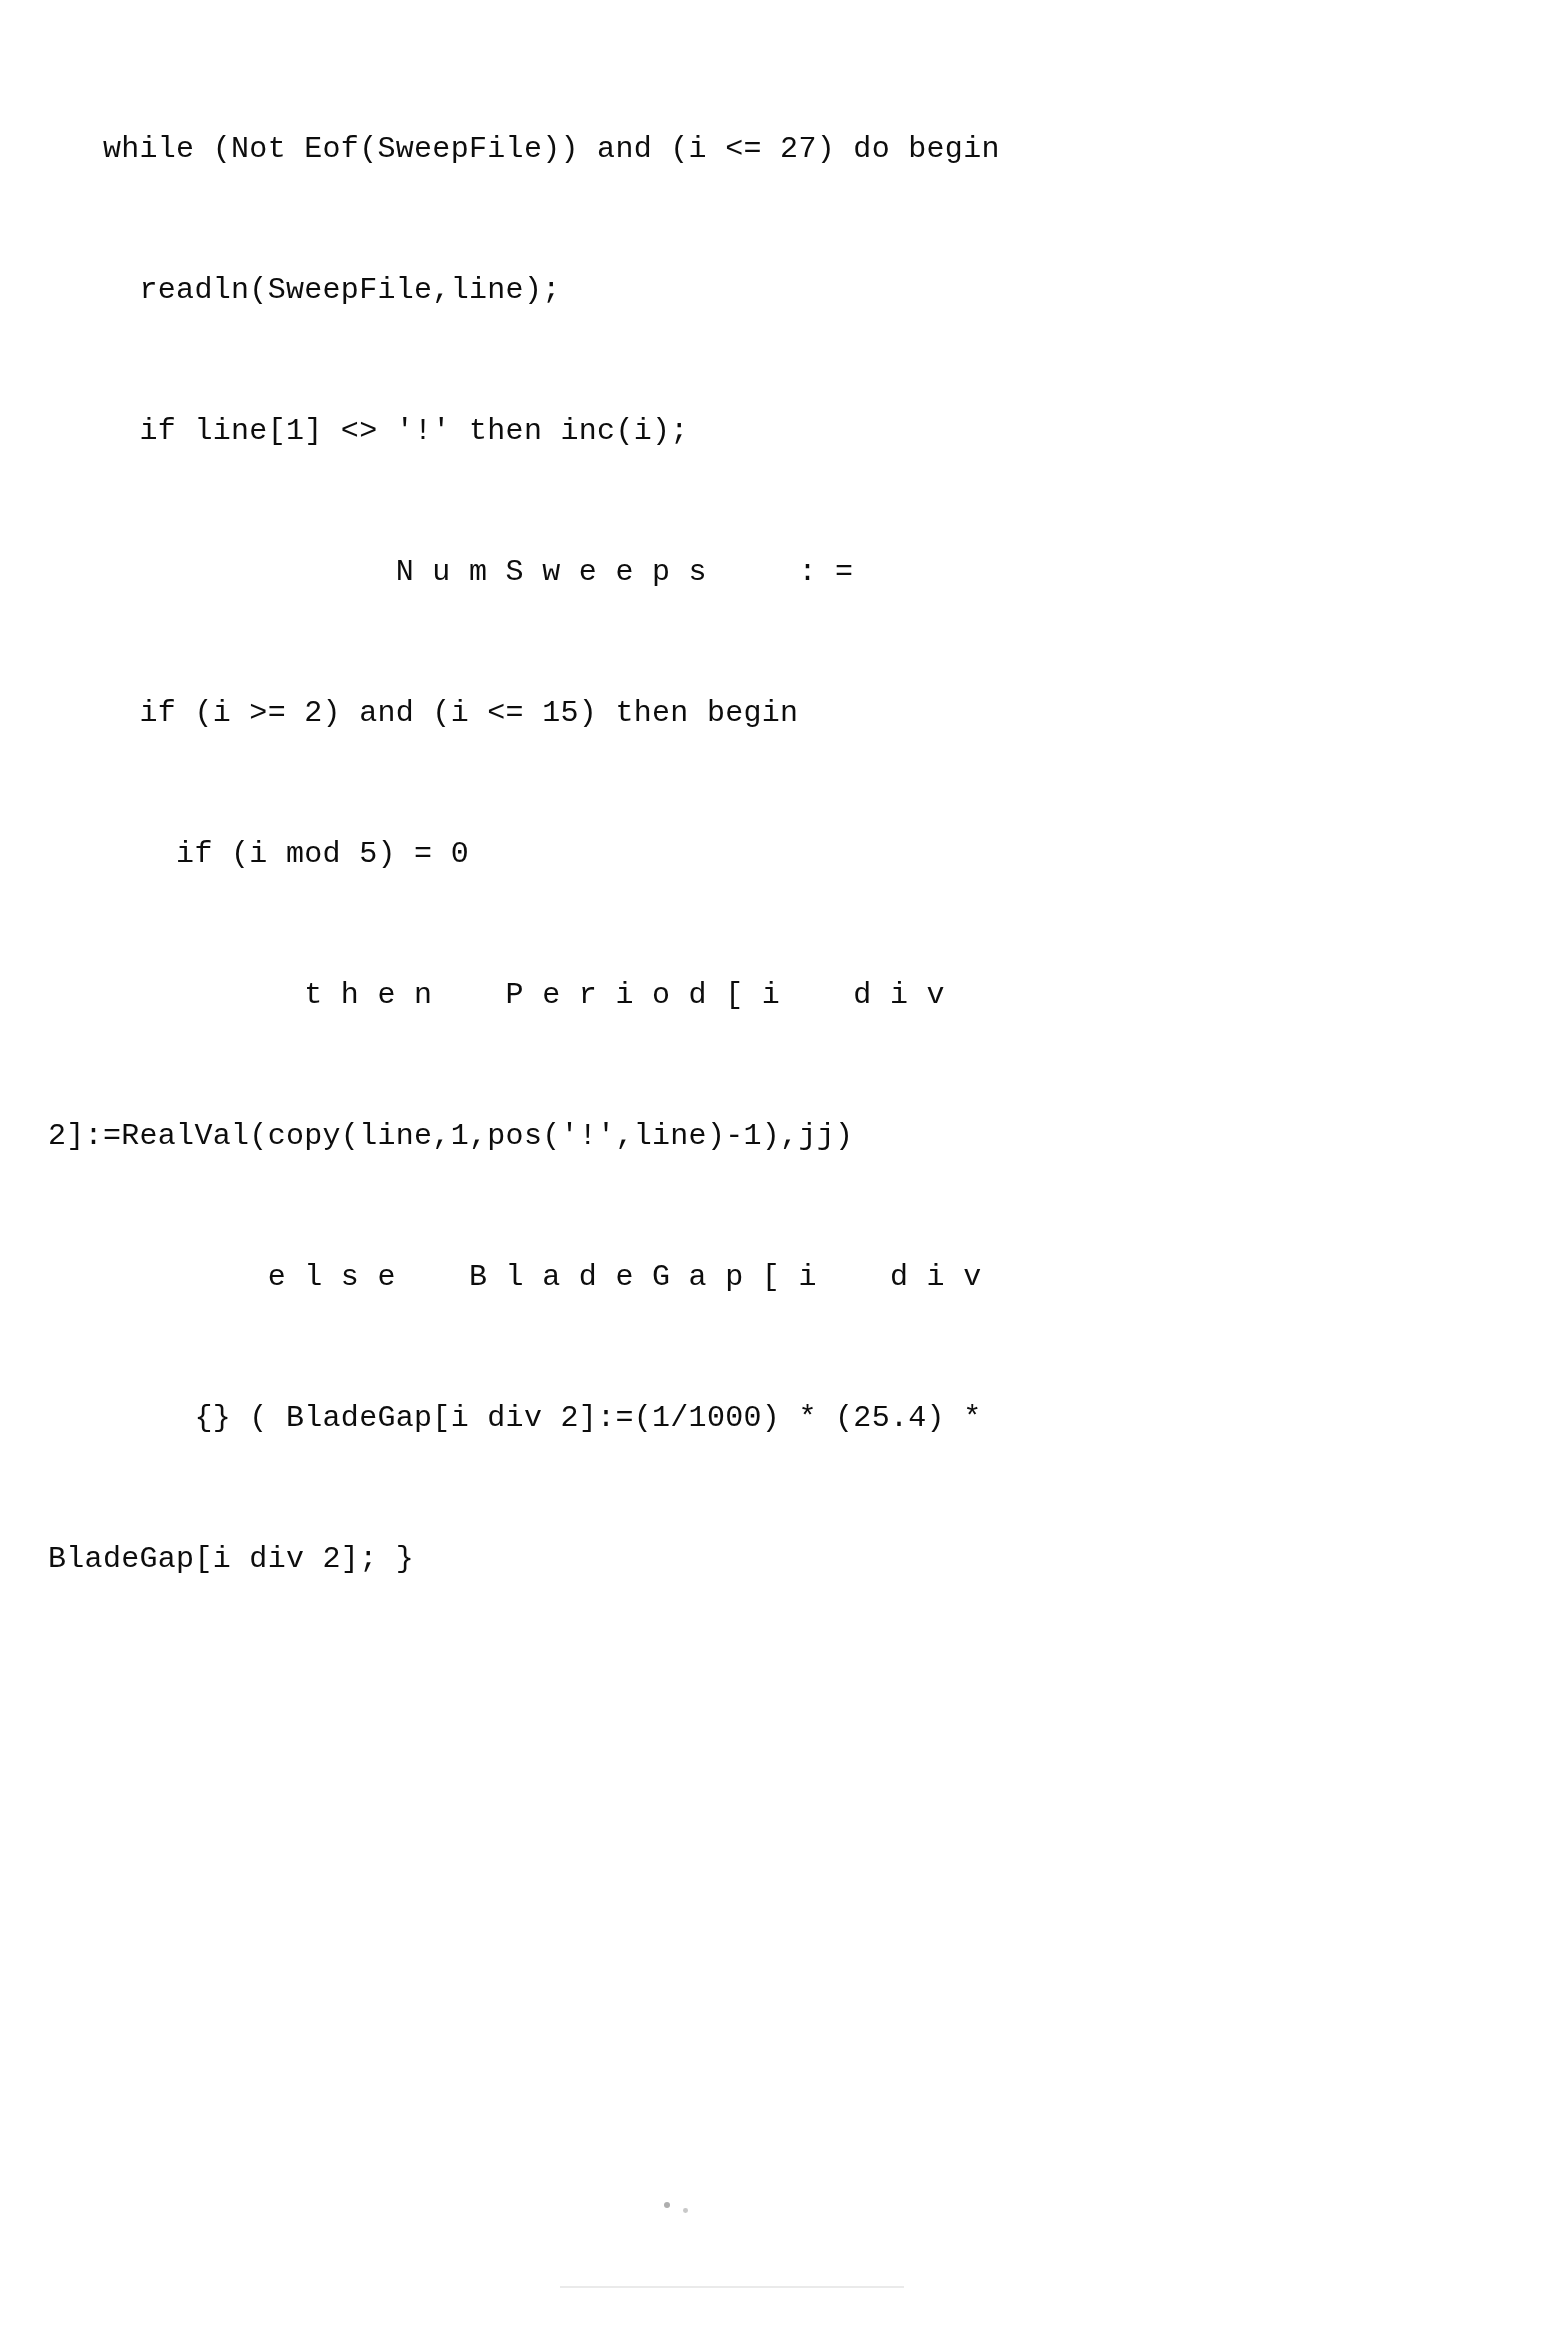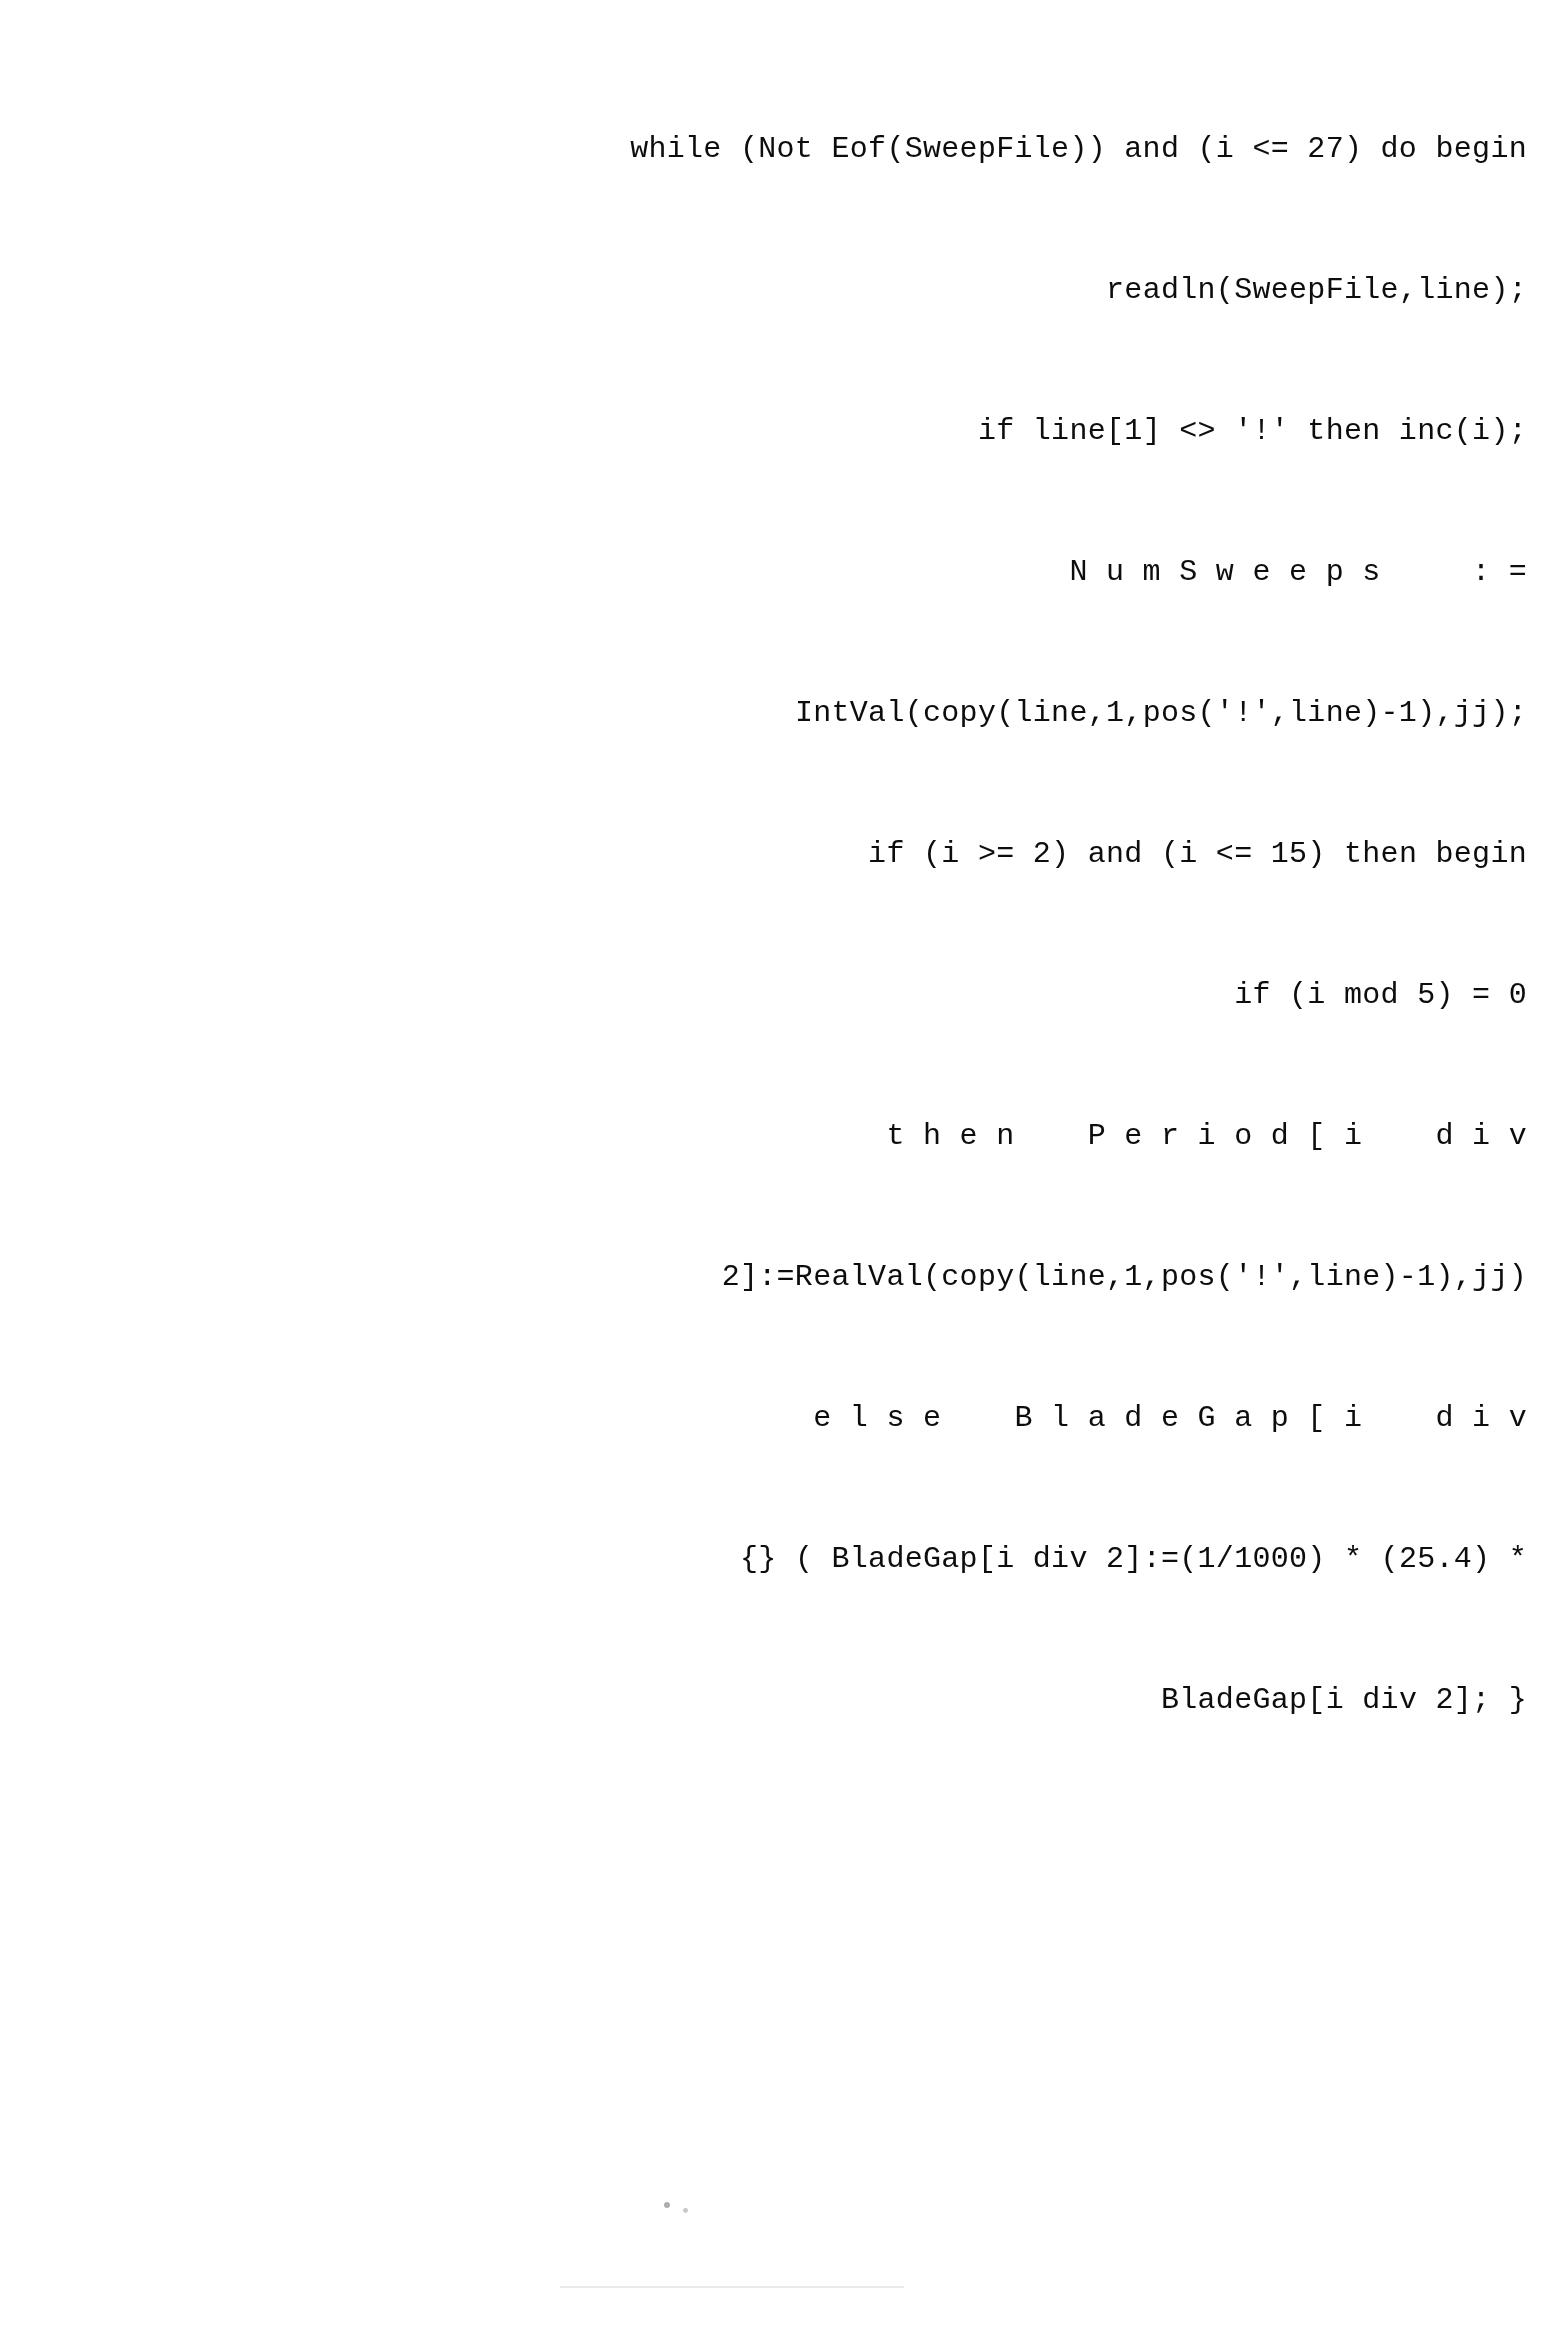--- a/index.html
+++ b/index.html
@@ -31,21 +31,20 @@
     font-size: 30px;
     line-height: 47px;
     letter-spacing: 0.3px;
     white-space: pre;
     font-family: "Liberation Mono", "DejaVu Sans Mono", monospace;
     color: #0d0d0d;
   }
   .line {
     white-space: pre;
     min-height: 47px;
-    text-align: right;
   }
   .dot-artifact {
     position: absolute;
     left: 664px;
     top: 2202px;
     width: 6.4px;
     height: 6.4px;
     background: #9a9a9a;
     border-radius: 50%;
     opacity: 0.8;
@@ -73,21 +72,20 @@
 </head>
 <body>
 
 <div class="page">
 
   <div class="code-block">
     <div class="line">   while (Not Eof(SweepFile)) and (i &lt;= 27) do begin</div>
     <div class="line">     readln(SweepFile,line);</div>
     <div class="line">     if line[1] &lt;&gt; '!' then inc(i);</div>
     <div class="line">                   N u m S w e e p s     : =</div>
-    <div class="line">IntVal(copy(line,1,pos('!',line)-1),jj);</div>
     <div class="line">     if (i &gt;= 2) and (i &lt;= 15) then begin</div>
     <div class="line">       if (i mod 5) = 0</div>
     <div class="line">              t h e n    P e r i o d [ i    d i v</div>
     <div class="line">2]:=RealVal(copy(line,1,pos('!',line)-1),jj)</div>
     <div class="line">            e l s e    B l a d e G a p [ i    d i v</div>
     <div class="line">        {} ( BladeGap[i div 2]:=(1/1000) * (25.4) *</div>
     <div class="line">BladeGap[i div 2]; }</div>
     
     
     

